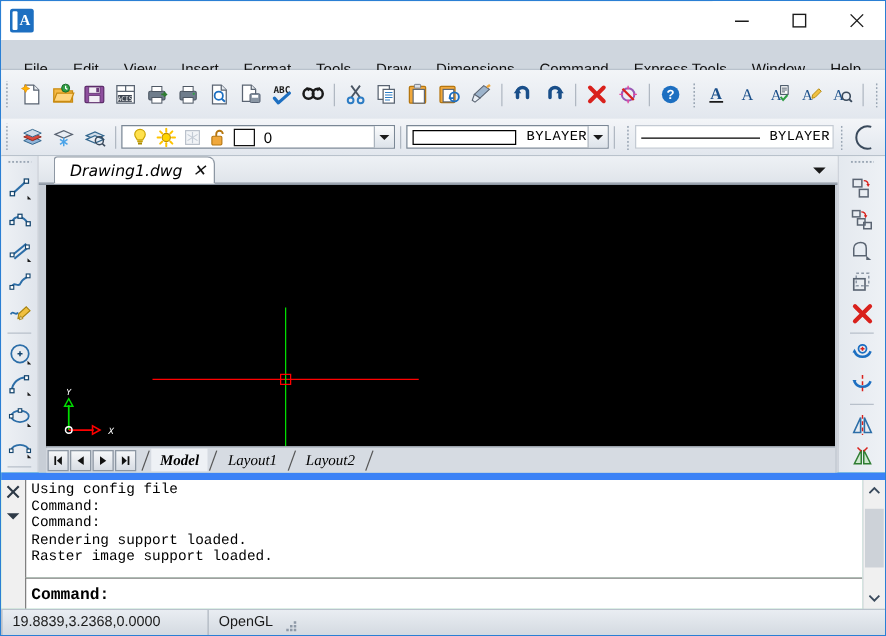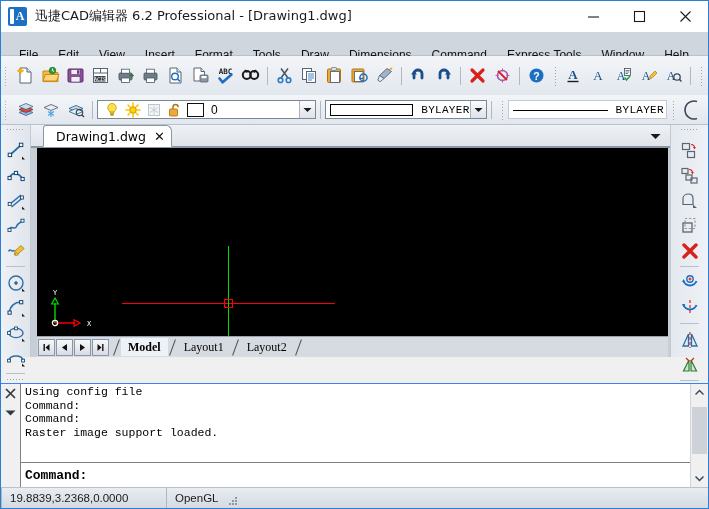--- a/index.html
+++ b/index.html
@@ -118,21 +118,21 @@
   .bylayer-txt{
     font-size:11px;color:#000;margin-left:8px;
     font-family:"Liberation Mono", monospace;letter-spacing:.3px;
   }
   .lt-combo{width:185px;padding-left:4px;background:#fff;}
   .lt-line{
     width:95px;height:1px;background:#000;flex:0 0 95px;margin-top:1px;
   }
 
   
-  .mid{flex:1 1 auto;display:flex;min-height:0;}
+  .mid{flex:1 1 auto;display:flex;min-height:0;font-style:italic;}
   .ltool{
     width:29px;flex:0 0 29px;
     background:linear-gradient(90deg,#eef1f5 0%,#e0e5ec 100%);
     border-right:1px solid #c3cad3;
     display:flex;flex-direction:column;align-items:center;
     padding-top:2px;
   }
   .vgrip{
     width:19px;height:7px;flex:0 0 7px;margin:1px 0 3px 0;
     background-image:radial-gradient(#9aa6b4 40%, transparent 41%);
@@ -222,21 +222,21 @@
     width:9px;height:18px;flex:0 0 9px;position:relative;
   }
   .slash:after{
     content:"";position:absolute;left:4px;top:1px;width:1px;height:17px;
     background:#555;transform:rotate(20deg);transform-origin:center;
   }
 
   
   .cmdzone{
     flex:0 0 103px;height:103px;display:flex;
-    background:#86efac;border-top:1px solid #3b82f6;margin-top:26px;
+    background:#86efac;border-top:6px solid #3b82f6;
   }
   .cmd-sidebtns{
     width:19px;flex:0 0 19px;display:flex;flex-direction:column;align-items:center;
     padding-top:2px;background:#f0f0f0;
   }
   .cmd-sb{width:15px;height:15px;display:flex;align-items:center;justify-content:center;margin-bottom:4px;}
   .cmd-main{flex:1 1 auto;display:flex;flex-direction:column;min-width:0;}
   .cmd-hist{
     flex:1 1 auto;background:#ffffff;border-left:1px solid #808080;
     padding:1px 0 0 4px;overflow:hidden;
@@ -283,21 +283,20 @@
 </style>
 </head>
 <body>
 
 <div class="app">
 
   <div class="titlebar">
     <div class="app-icon">
         <span>A</span>
       </div>
-    <div class="title-text">迅捷CAD编辑器 6.2 Professional  - [Drawing1.dwg]</div>
     <div class="win-btns">
       <div class="win-btn">
         <svg width="13" height="13" viewBox="0 0 13 13">
             <line x1="1" y1="7" x2="12" y2="7" stroke="#1a1a1a" stroke-width="1.1"></line>
           </svg>
       </div>
       <div class="win-btn">
         <svg width="13" height="13" viewBox="0 0 13 13">
             <rect x="1.5" y="1.5" width="10" height="10" fill="none" stroke="#1a1a1a" stroke-width="1.1"></rect>
           </svg>
@@ -916,20 +915,21 @@
             <path d="M0.5 1.5h10l-5 5z" fill="#2e3a47"></path>
           </svg>
       </div>
     </div>
 
     <div class="cmd-main">
       <div class="cmd-hist">
         <div>Using config file</div>
         <div>Command:</div>
         <div>Command:</div>
+        <div>Rendering support loaded.</div>
         <div>Raster image support loaded.</div>
       </div>
       <div class="cmd-input">
         <span>Command:</span>
       </div>
     </div>
 
     <div class="cmd-scroll">
       <div class="sc-arrow">
         <svg width="9" height="7" viewBox="0 0 9 7">

